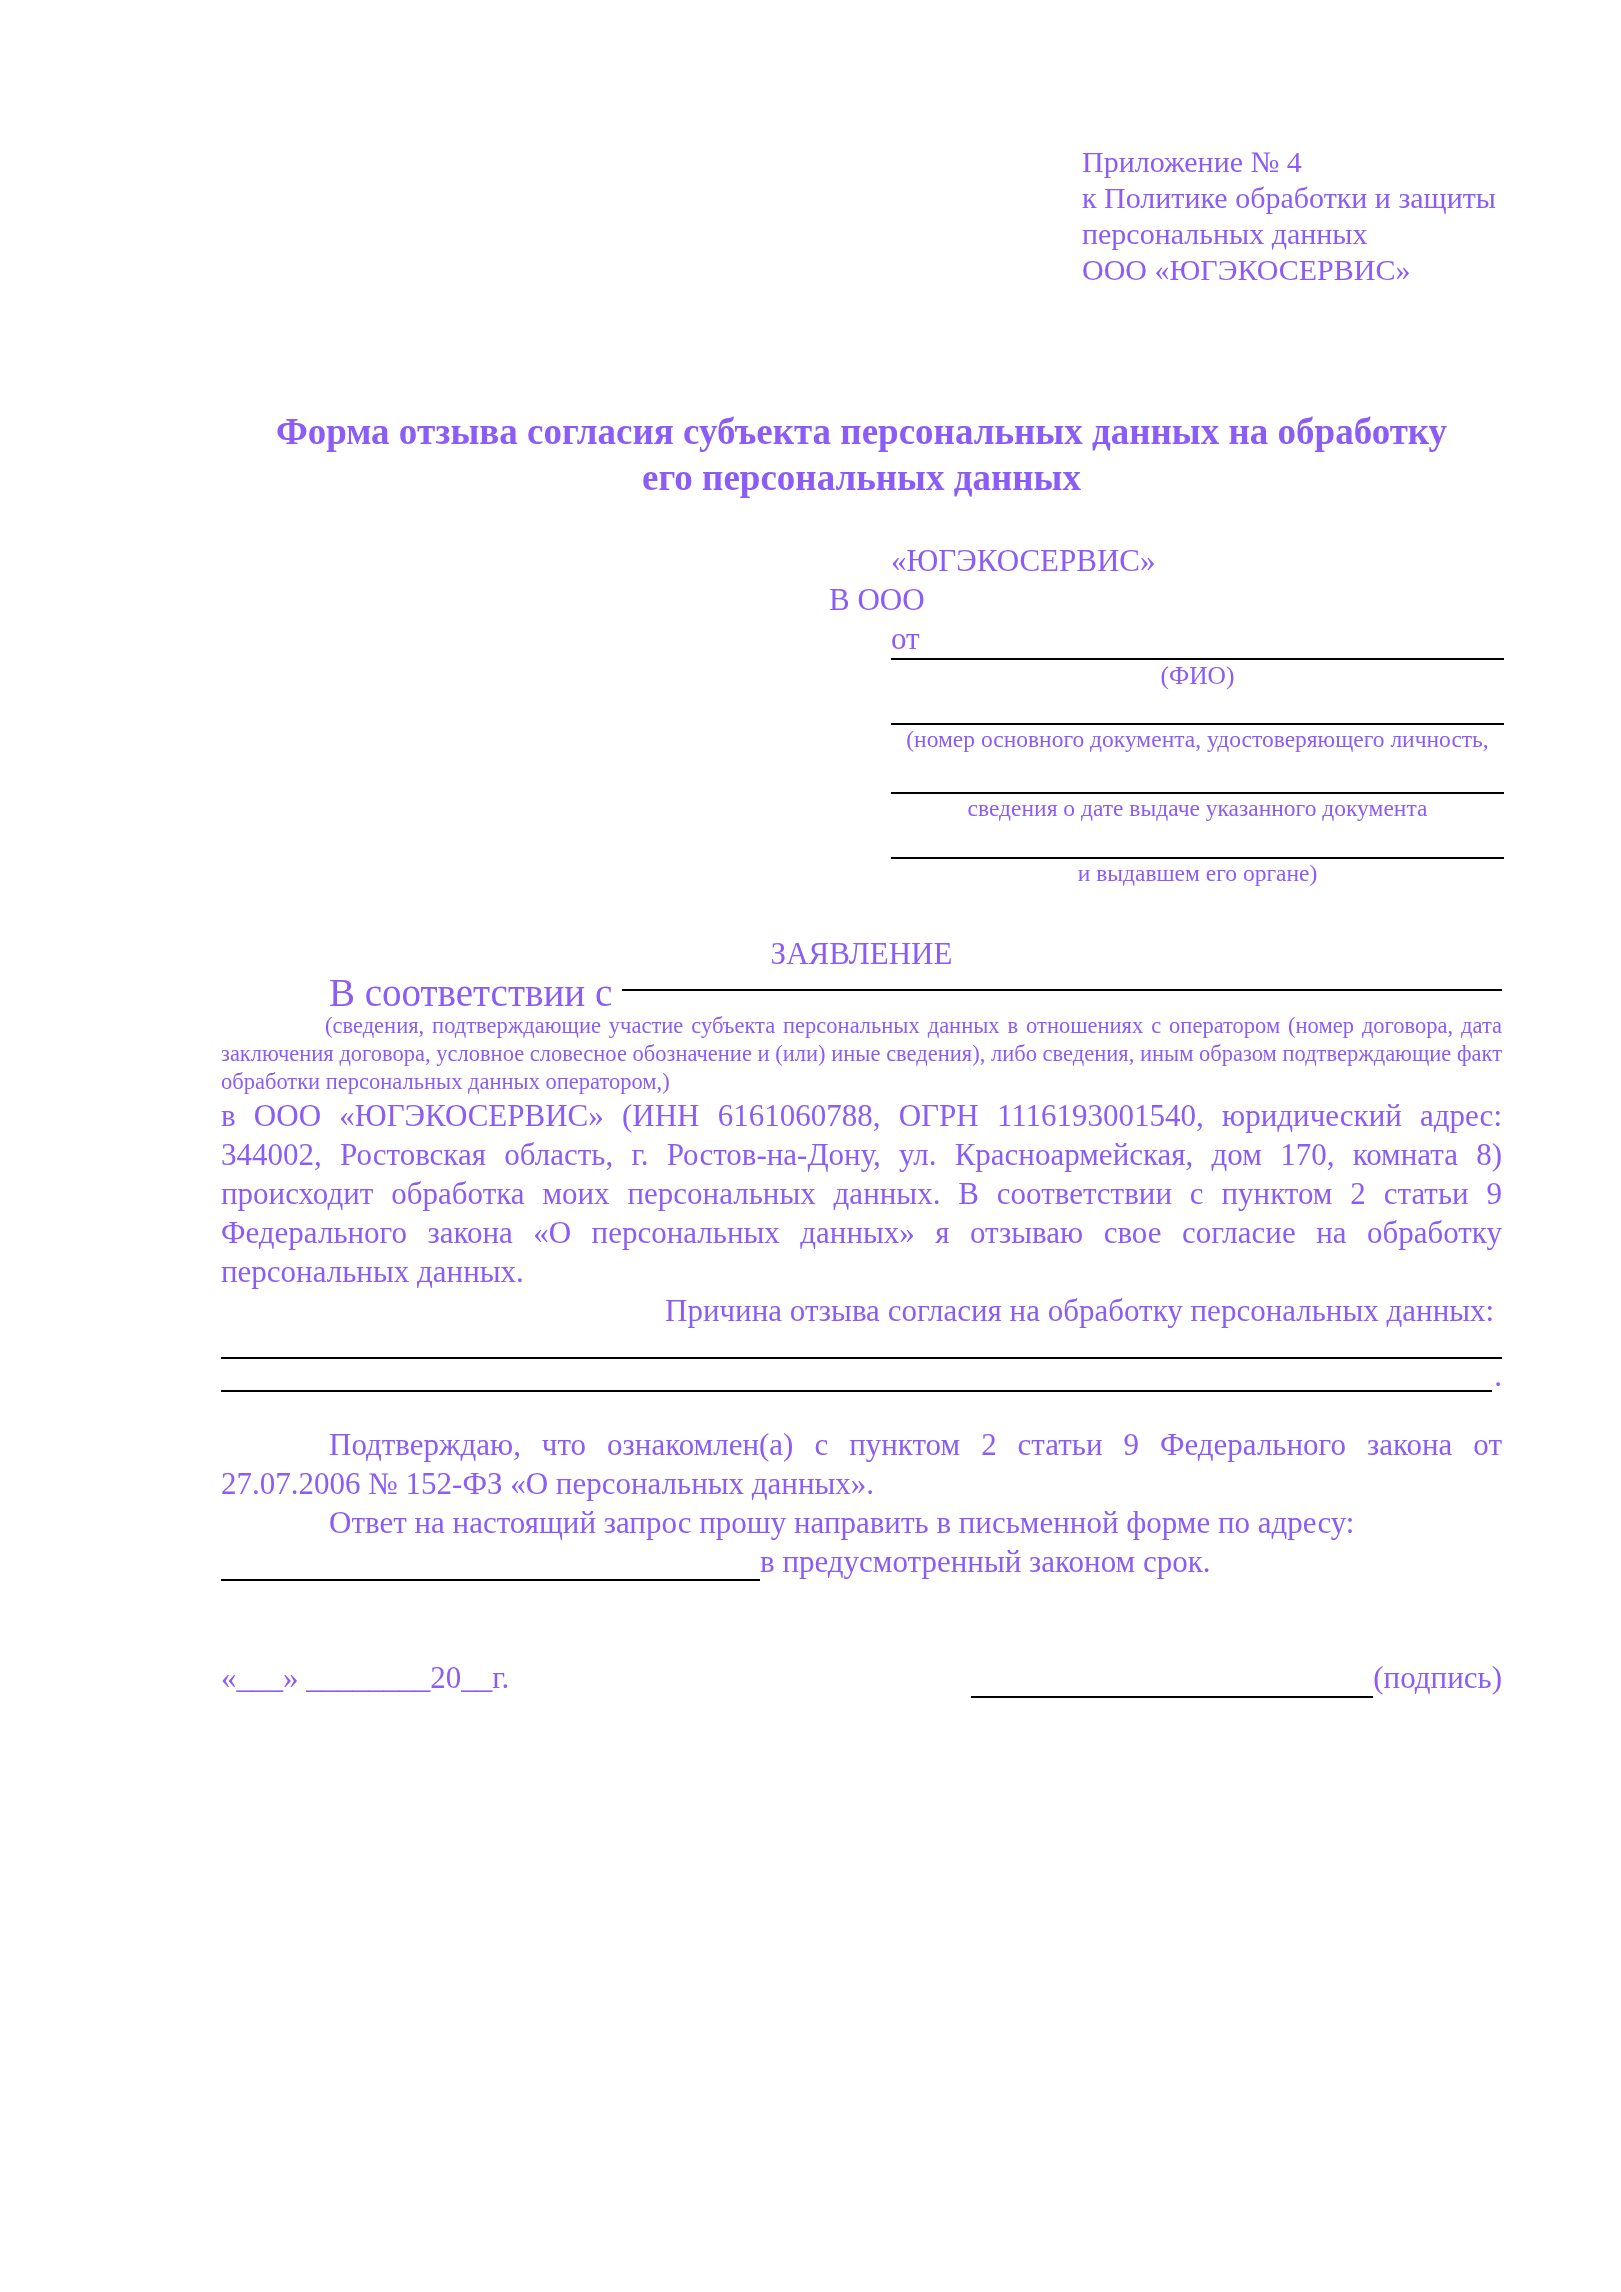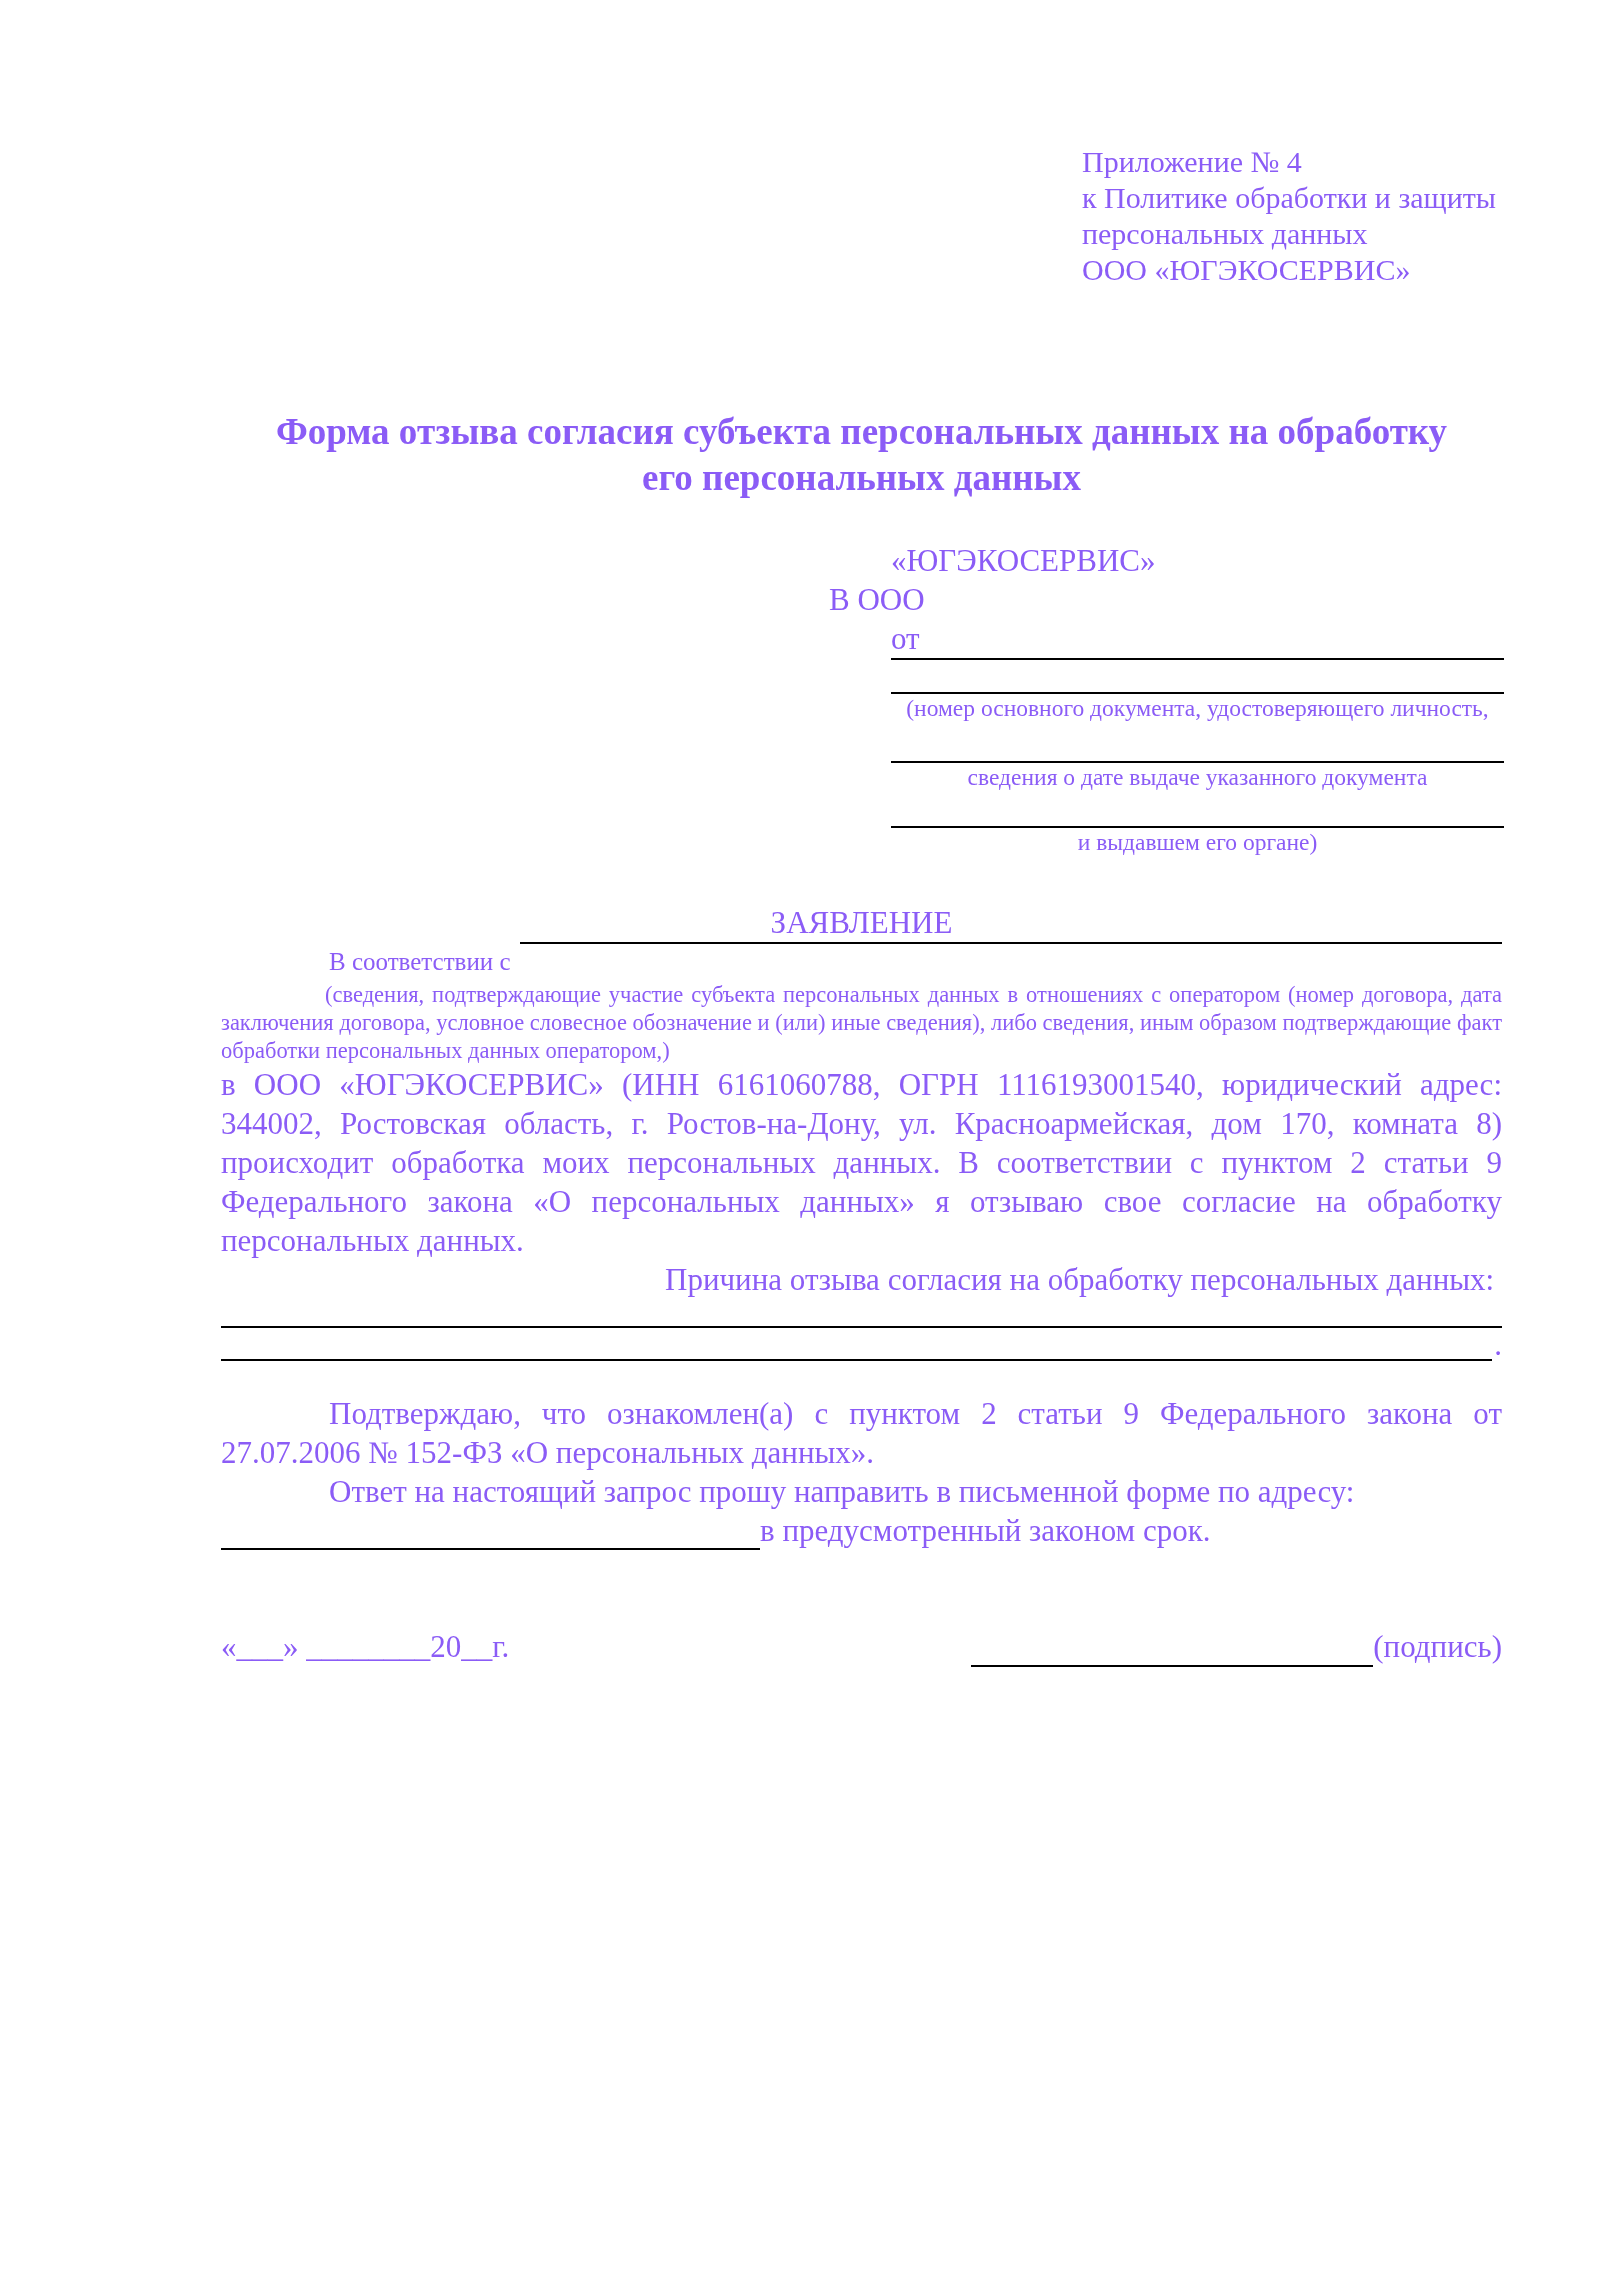--- a/index.html
+++ b/index.html
@@ -35,21 +35,21 @@
   .fl-0 { height: 0px; }
   .fl-1 { height: 32px; }
   .fl-2 { height: 38px; }
   .fl-3 { height: 34px; }
   .fcap { margin-left: 62px; width: 613px; text-align: center; }
   .cap-fio { font-size: 25.5px; line-height: 31px; height: 31px; }
   .cap-sm  { font-size: 23.5px; line-height: 29px; height: 29px; }
 
   
   .st-heading { margin-top: 46px; text-align: center; font-size: 31px; line-height: 39px; }
-  .intro-row { display: flex; align-items: flex-start; padding-left: 108px; font-size: 25px; line-height: 39px; height: 39px; }
+  .intro-row { display: flex; align-items: center; padding-left: 108px; font-size: 39px; line-height: 39px; height: 39px; }
   .intro-row .txt { white-space: nowrap; padding-right: 9.8px; }
   .fill { flex: 1 1 auto; border-bottom: 2.9px solid #000; margin-bottom: 4.9px; }
 
   .fine-print { font-size: 22.5px; line-height: 28px; text-align: justify; text-indent: 104px; }
   .main-par  { font-size: 31px; line-height: 39px; text-align: justify; }
 
   .reason-row { display: flex; align-items: flex-end; padding-left: 108px; font-size: 31px; line-height: 39px; height: 39px; flex-direction: column; }
   .reason-row .txt { white-space: nowrap; padding-right: 7.8px; }
 
   .blank1 { height: 26.5px; border-bottom: 2.9px solid #000; }
@@ -87,20 +87,21 @@
     <div>Форма отзыва согласия субъекта персональных данных на обработку</div>
     <div>его персональных данных</div>
   </div>
 
   <div class="addressee">
     <div class="row ind">«ЮГЭКОСЕРВИС»</div>
     <div class="row">В ООО</div>
     <div class="row ind">от</div>
 
     <div class="fline fl-0"></div>
+    <div class="fcap cap-fio">(ФИО)</div>
 
     <div class="fline fl-1"></div>
     <div class="fcap cap-sm">(номер основного документа, удостоверяющего личность,</div>
 
     <div class="fline fl-2"></div>
     <div class="fcap cap-sm">сведения о дате выдаче указанного документа</div>
 
     <div class="fline fl-3"></div>
     <div class="fcap cap-sm">и выдавшем его органе)</div>
   </div>

